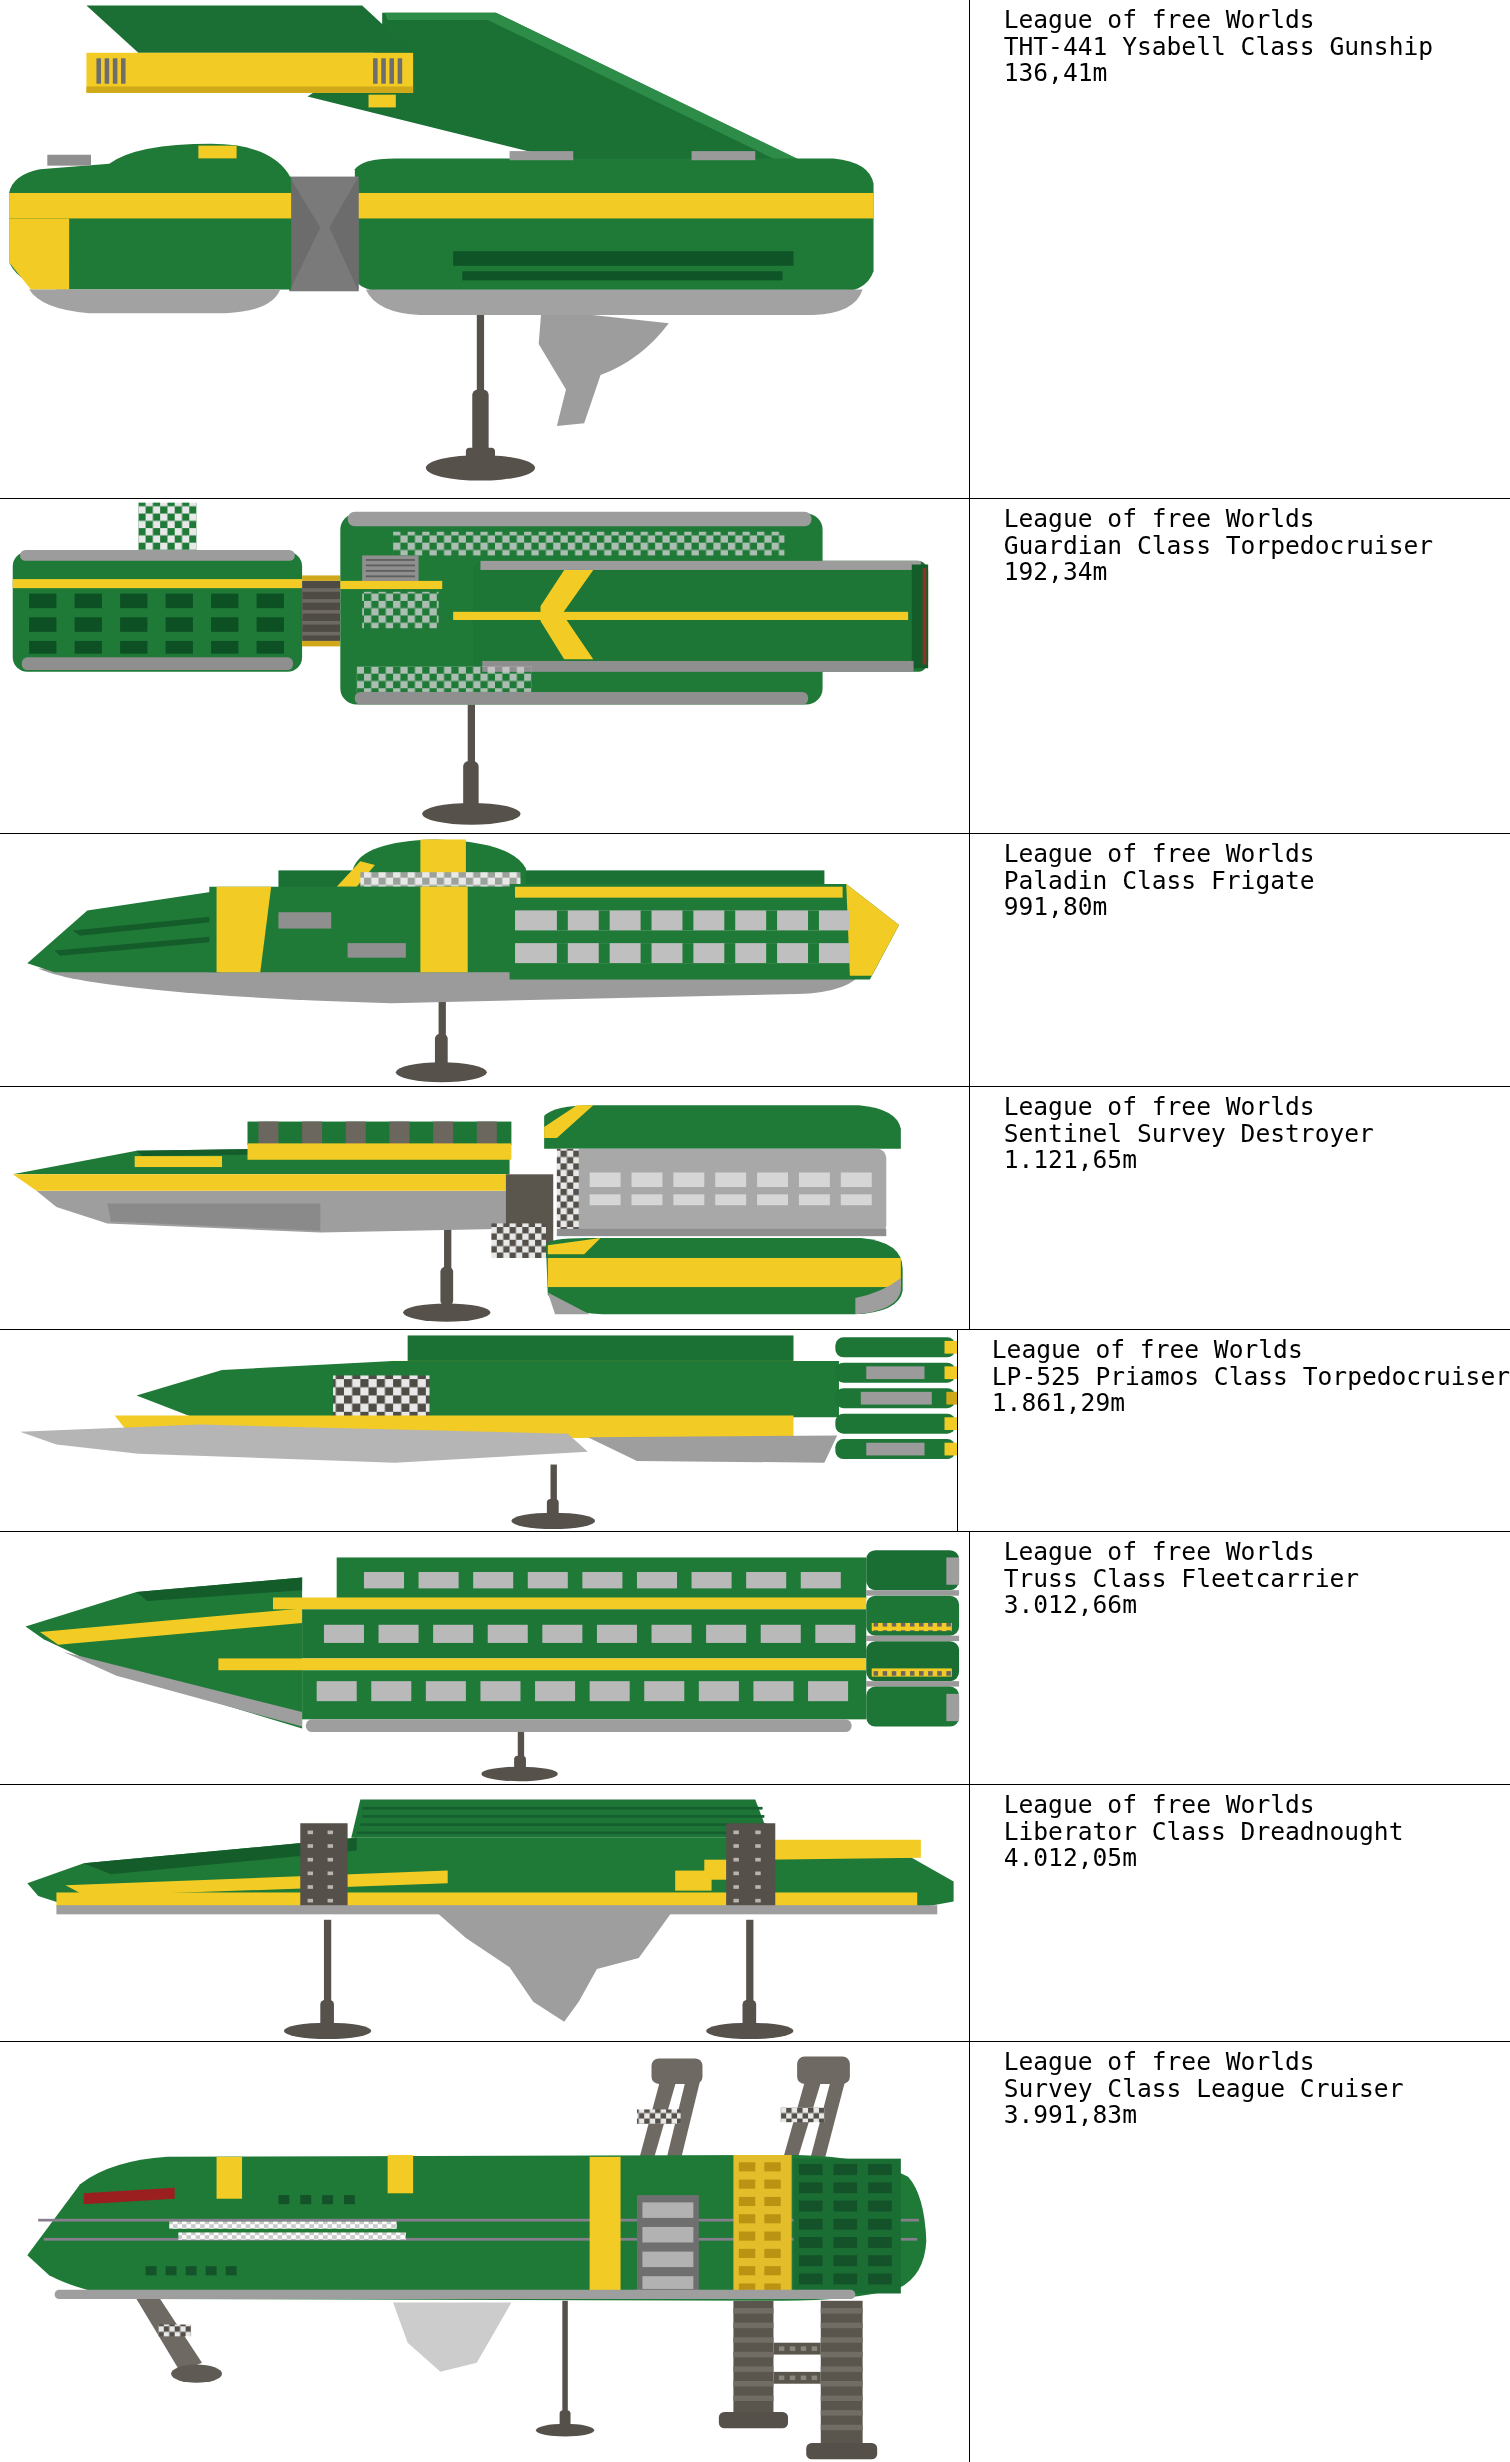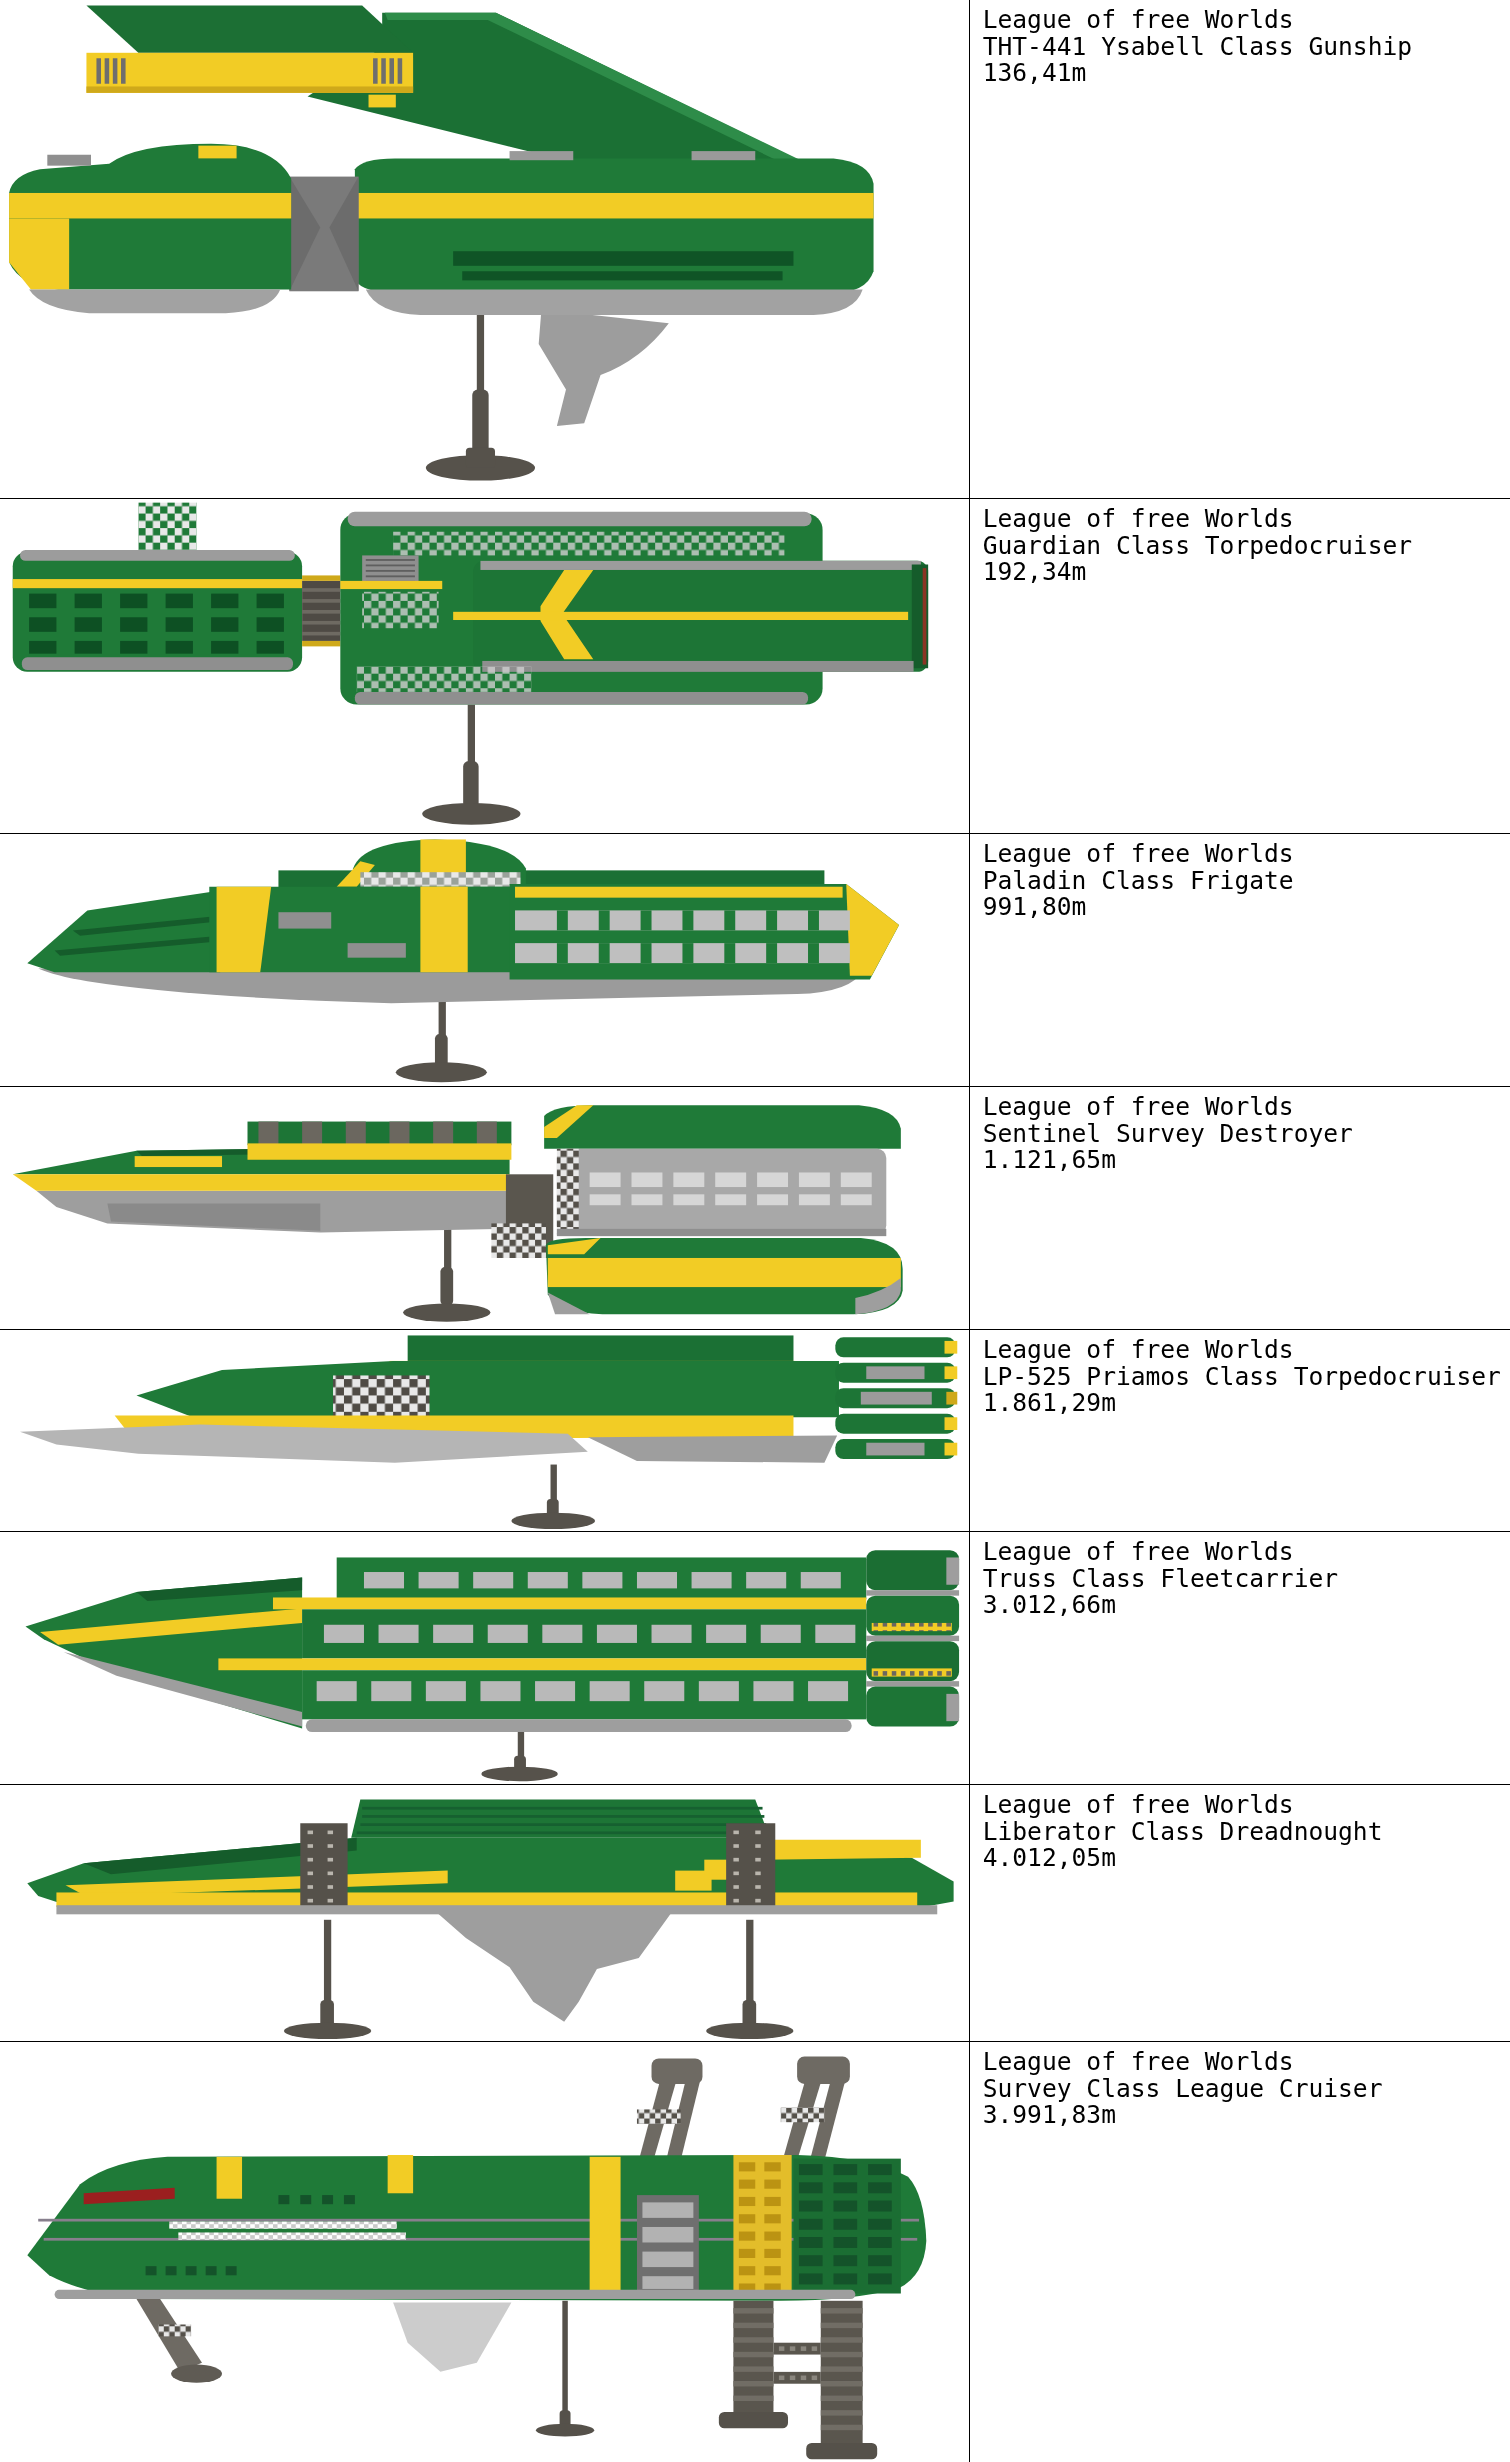--- a/index.html
+++ b/index.html
@@ -1,17 +1,17 @@
 <!DOCTYPE html>
 <html style="font-size:14.6px"><head>
 <meta charset="utf-8">
 <style>
   html,body{margin:0;padding:0;background:#ffffff;}
   .sheet{width:1510px;height:2462px;background:#fff;position:relative;font-family:"DejaVu Sans Mono",monospace;}
-  .row{display:flex;box-sizing:border-box;border-bottom:1.8px solid #000;}
+  .row{display:flex;box-sizing:border-box;border-bottom:1.8px solid #000;gap:21px;}
   .row.r8{border-bottom:none;}
   .r1{height:499px}.r2{height:335px}.r3{height:253px}.r4{height:243px}
   .r5{height:202px}.r6{height:253px}.r7{height:257px}.r8{height:421px}
   .cell-ship{width:970px;box-sizing:border-box;border-right:1.8px solid #000;overflow:hidden;}
   .cell-ship svg{display:block;}
   .cell-info{flex:1;padding:7.3px 0 0 12.7px;box-sizing:border-box;}
   .line{font-size:24.6px;line-height:26.4px;color:#000;white-space:pre;}
 </style>
 </head>
 <body>

